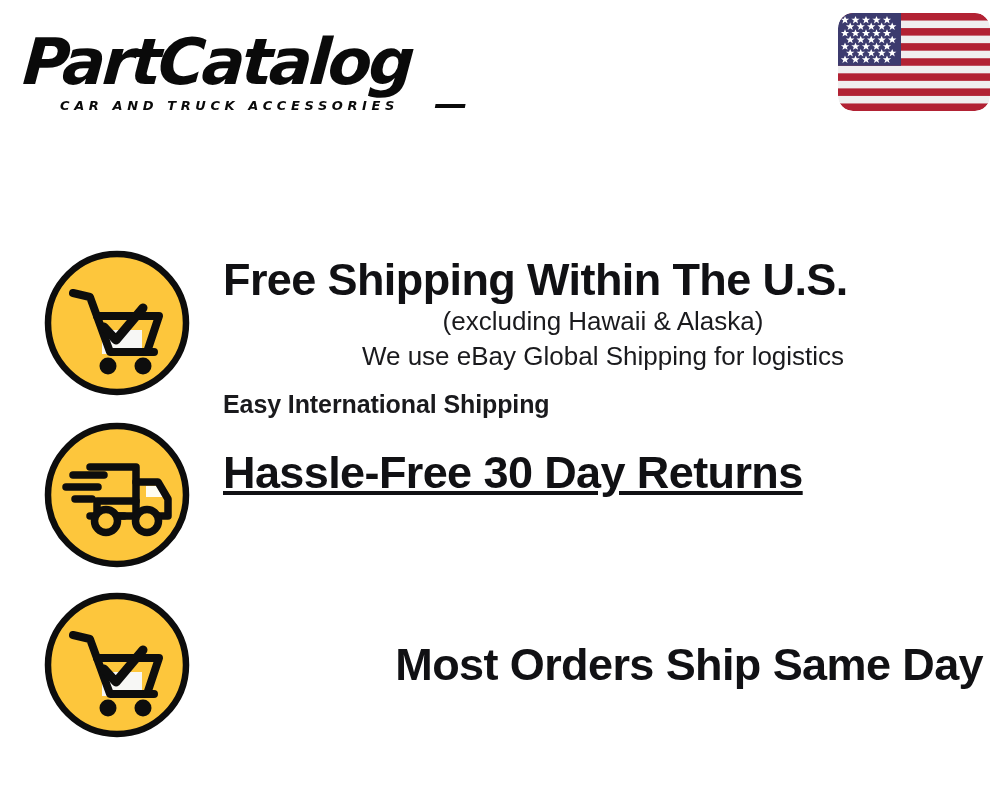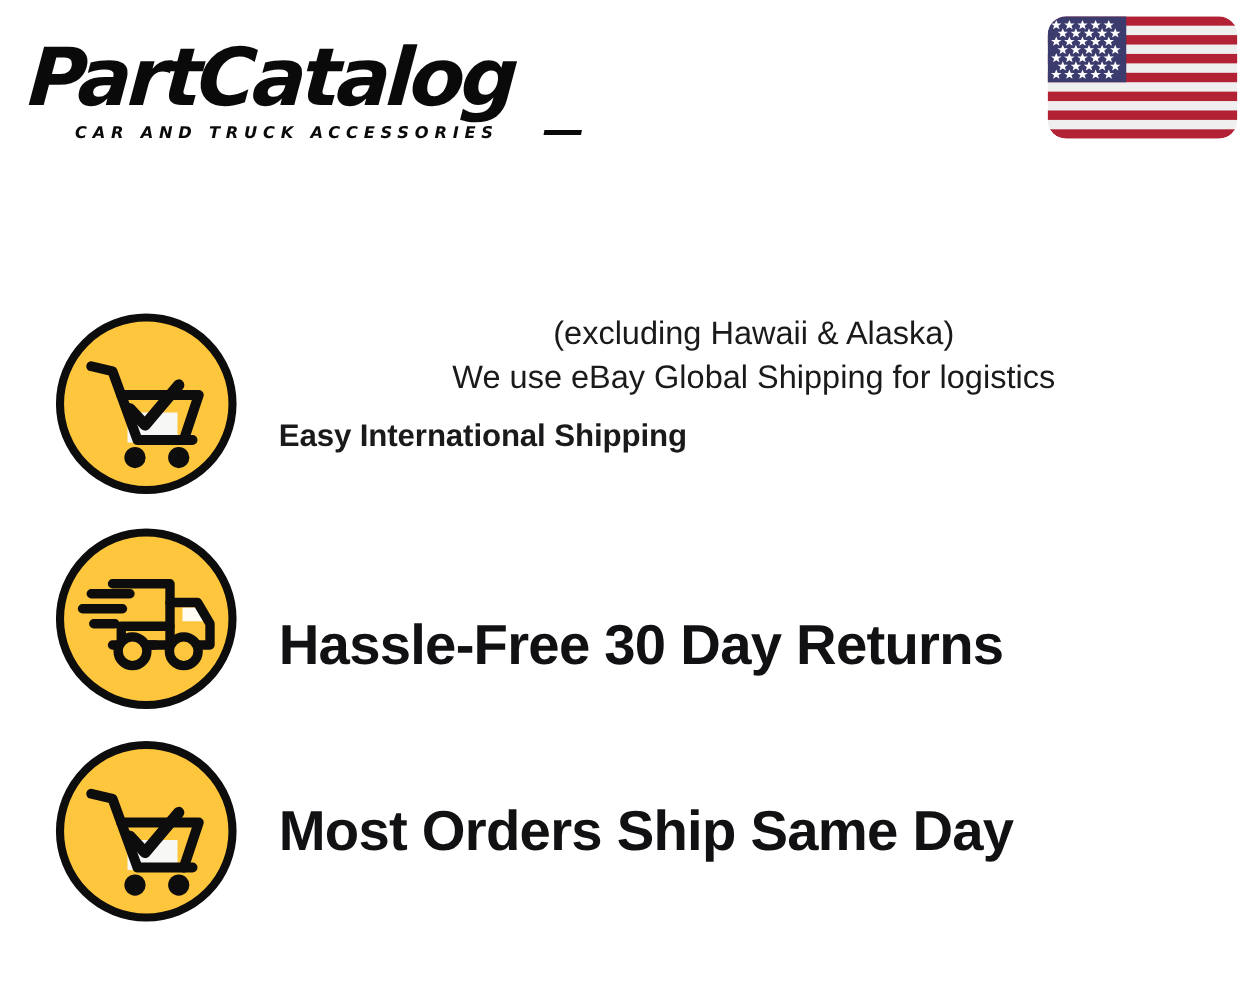--- a/index.html
+++ b/index.html
@@ -91,22 +91,22 @@
 
   .headline {
     font-size: 45px;
     font-weight: 700;
     color: #111114;
     letter-spacing: -0.6px;
     line-height: 1.02;
     white-space: nowrap;
   }
   .r0 .headline { margin-top: 9px; }
-  .r1 .headline { margin-top: 73px; }
-  .r2 .headline { margin-top: 52px; }
+  .r1 .headline { margin-top: 30px; text-decoration: underline; }
+  .r2 .headline { margin-top: 52px; text-align: right; }
 
   .subline {
     font-size: 26px;
     font-weight: 400;
     color: #1a1a1d;
     line-height: 1.22;
     margin-top: 8px;
     white-space: nowrap;
   }
   .subline.strong {
@@ -215,20 +215,21 @@
           <path d="M55 68 L117 68 L105 104"></path>
         </g>
         <g fill="none" stroke="#0D0D0D" stroke-width="9" stroke-linecap="round" stroke-linejoin="round">
           <path d="M62 79 L74 92 L101 60"></path>
         </g>
         <circle cx="66" cy="118" r="8.5" fill="#0D0D0D"></circle>
         <circle cx="101" cy="118" r="8.5" fill="#0D0D0D"></circle>
       </svg>
     </div>
     <div class="benefit-text">
+      <div class="headline">Free Shipping Within The U.S.</div>
       <div class="subline plain">(excluding Hawaii &amp; Alaska)</div>
       <div class="subline plain">We use eBay Global Shipping for logistics</div>
       <div class="subline strong">Easy International Shipping</div>
     </div>
   </div>
 
   <div class="benefit-row r1">
     <div class="badge">
       <svg width="150" height="150" viewBox="0 0 150 150" xmlns="http://www.w3.org/2000/svg">
         <circle cx="75" cy="75" r="69" fill="#FDC63C" stroke="#0D0D0D" stroke-width="6.5"></circle>

